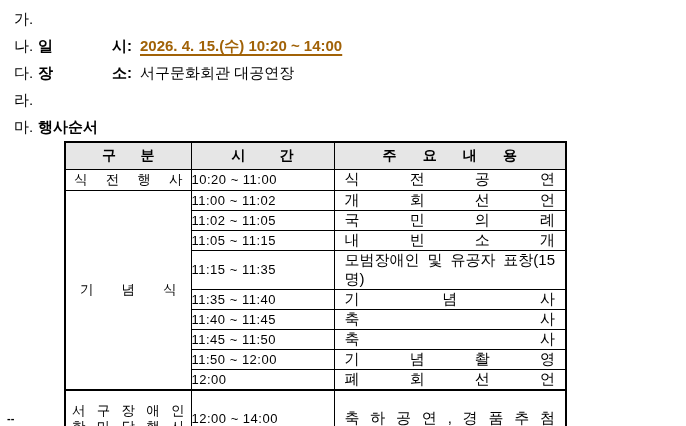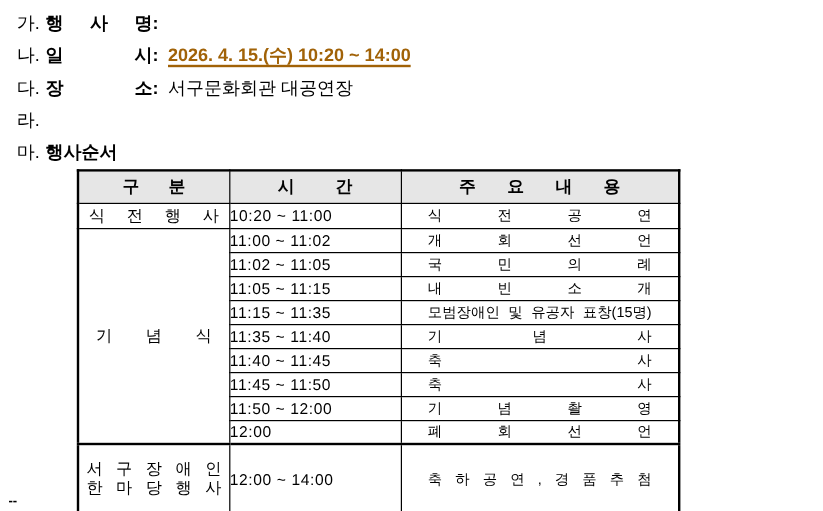--- a/index.html
+++ b/index.html
@@ -61,22 +61,22 @@
   td.cat {
     text-align:justify; text-align-last:justify;
     padding:0 8px;
     border-right:2px solid #000;
     font-size:13.5px;
   }
   td.cat-ceremony { padding:0 14px; }
   td.time { text-align:left; letter-spacing:0.5px; border-right:2px solid #000; }
   td.content {
     text-align:justify; text-align-last:justify;
-    padding:0 22px;
-    font-size:12px;
+    padding:0 10px;
+    font-size:15px;
   }
   tr.r-pre td { height:21px; }
   tr.r-sub td { height:20px; }
   tr.r-last td { height:39px; border-top:2px solid #000; }
   td.cat-festival { padding:12px 6px; line-height:16px; }
   td.cat-festival div { text-align:justify; text-align-last:justify; }
 
   
   .footer-mark {
     position:absolute; left:7px; top:412px;
@@ -84,21 +84,20 @@
   }
 </style>
 </head>
 <body>
 
 <div class="page">
 
   <div class="info-list">
     <div class="info-line">
       <span class="info-prefix">가.</span>
-      <span class="info-label">행 사 명:</span>
     </div>
     <div class="info-line">
       <span class="info-prefix">나.</span>
       <span class="info-label">일 시:</span>
       <span class="info-value v-date">2026. 4. 15.(수) 10:20 ~ 14:00</span>
     </div>
     <div class="info-line">
       <span class="info-prefix">다.</span>
       <span class="info-label">장 소:</span>
       <span class="info-value">서구문화회관 대공연장</span>

